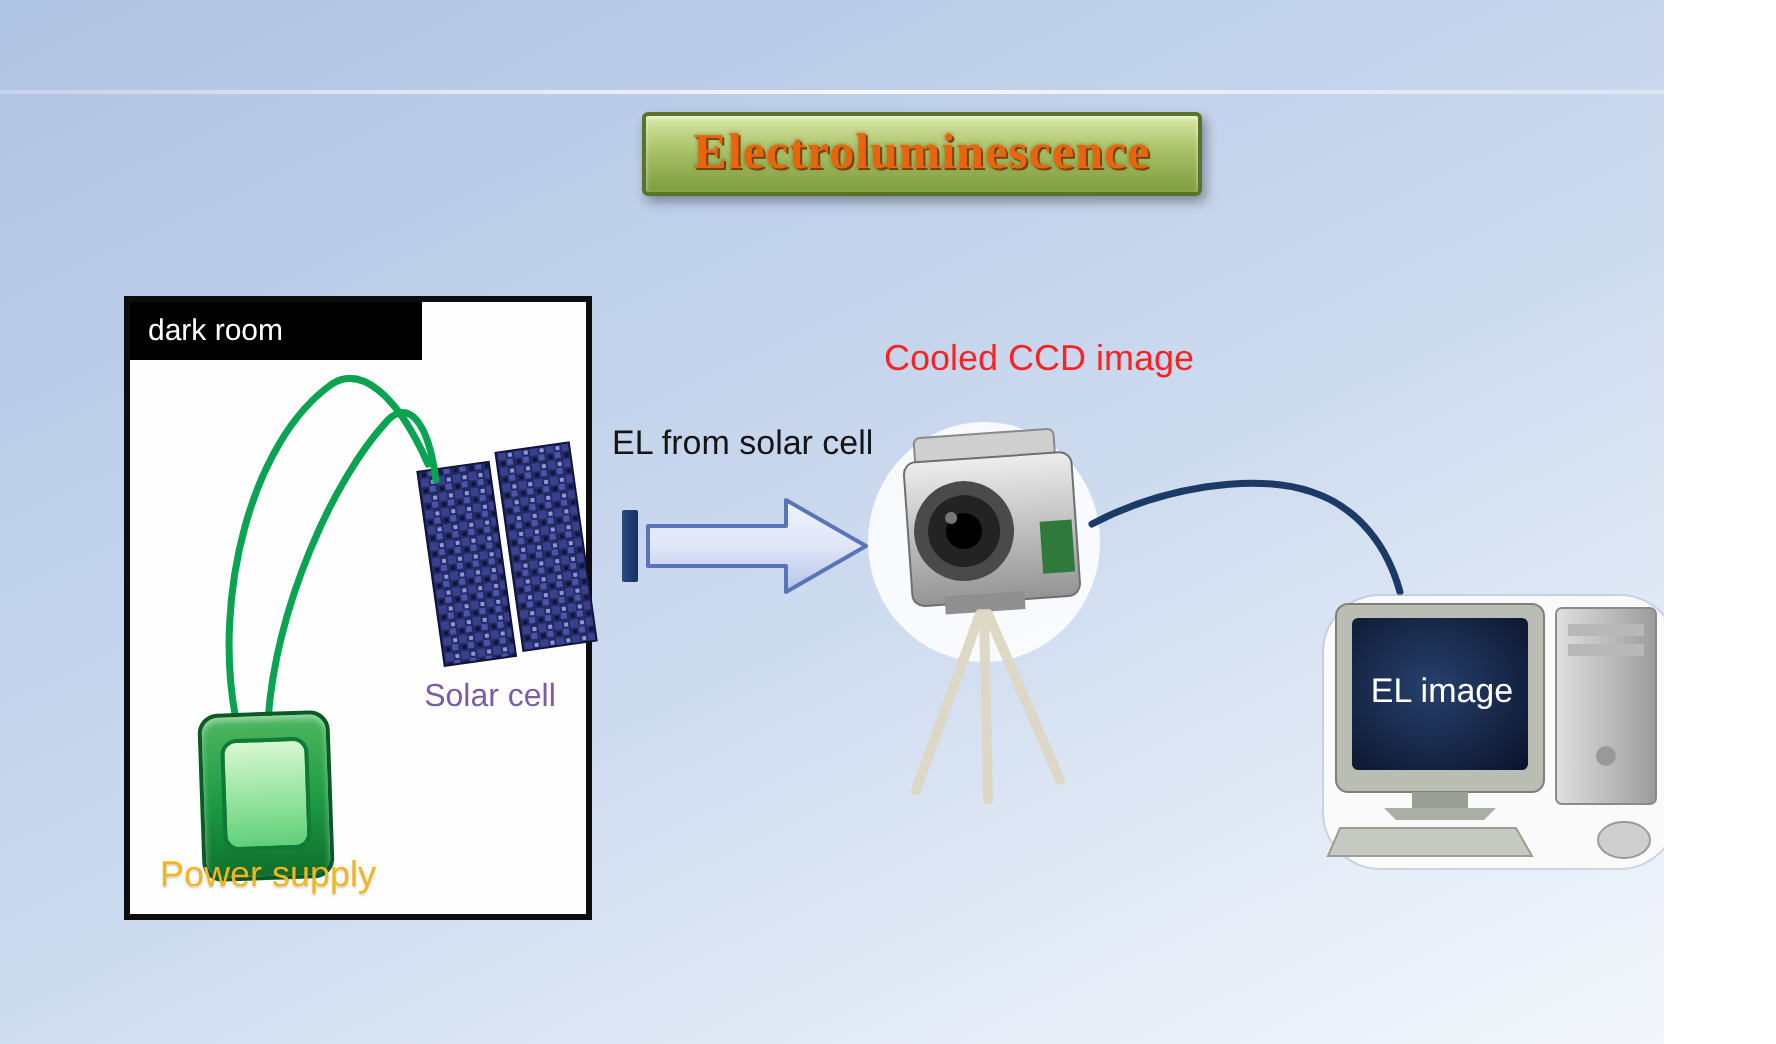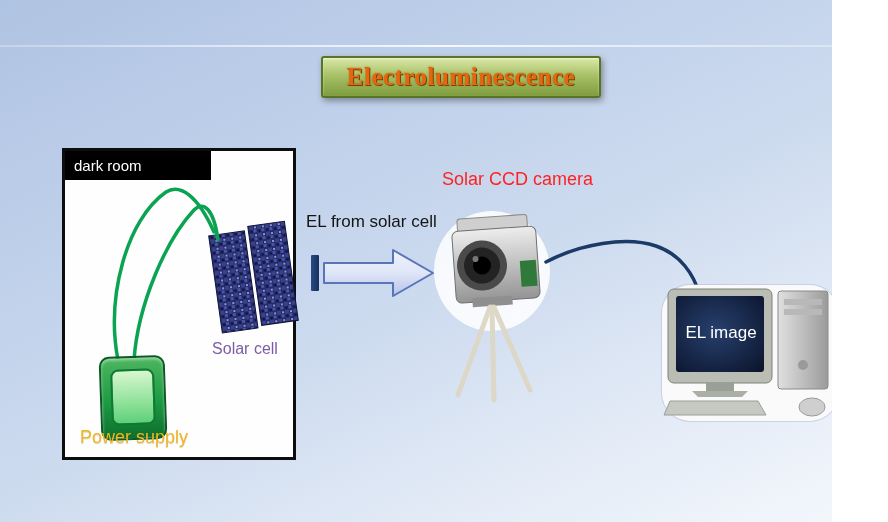--- a/index.html
+++ b/index.html
@@ -38,21 +38,21 @@
     position:absolute;left:9px;top:11px;width:40px;height:52px;border-radius:8px;
     background:linear-gradient(180deg,#d8f7d0 0%,#8fe29a 60%,#5fcf7a 100%);
     border:2px solid #0f7a33;
   }
   .power-supply-label{left:72px;top:427px;width:124px;text-align:center;color:#f0b723;font-size:18px;
     text-shadow:0 1px 1px rgba(90,60,0,.25);}
   .el-arrow-label{left:306px;top:212px;color:#141414;font-size:17px;}
   .slit-bar{left:311px;top:255px;width:8px;height:36px;
     background:linear-gradient(90deg,#2a4a86,#16305e);border-radius:1px;}
   .camera-label{left:442px;top:169px;color:#ff2222;font-size:18px;}
-  .computer{position:absolute;left:662px;top:285px;width:176px;height:136px;background:#fafafa;
+  .computer{position:absolute;left:662px;top:298px;width:176px;height:136px;background:#fafafa;
     box-shadow:0 0 0 1px rgba(180,190,210,.55);border-radius:28px;}
   .monitor-label{position:absolute;left:16px;top:38px;width:86px;text-align:center;
     color:#fff;font-size:17px;}
   svg{display:block;}
 </style>
 </head>
 <body>
 
 <div class="slide">
 
@@ -102,21 +102,21 @@
     <defs>
       <linearGradient id="arrowGrad" x1="0" y1="0" x2="0" y2="1">
         <stop offset="0%" stop-color="#eef2fb"></stop>
         <stop offset="50%" stop-color="#dfe6f7"></stop>
         <stop offset="100%" stop-color="#b6c3e8"></stop>
       </linearGradient>
     </defs>
     <polygon points="1,16 70,16 70,3 110,26 70,49 70,36 1,36" fill="url(#arrowGrad)" stroke="#5a74b8" stroke-width="2" stroke-linejoin="round"></polygon>
   </svg>
 
-  <div class="abs label camera-label">Solar CCD camera</div>
+  <div class="abs label camera-label">Cooled CCD image</div>
 
   <svg class="abs" style="left:430px;top:205px;" width="132" height="205" viewBox="0 0 132 205">
     <defs>
       <linearGradient id="camGrad" x1="0" y1="0" x2="0" y2="1">
         <stop offset="0%" stop-color="#ededed"></stop>
         <stop offset="100%" stop-color="#949494"></stop>
       </linearGradient>
     </defs>
     <ellipse cx="62" cy="66" rx="58" ry="60" fill="rgba(255,255,255,0.85)"></ellipse>
     <g transform="rotate(-4 60 60)">

